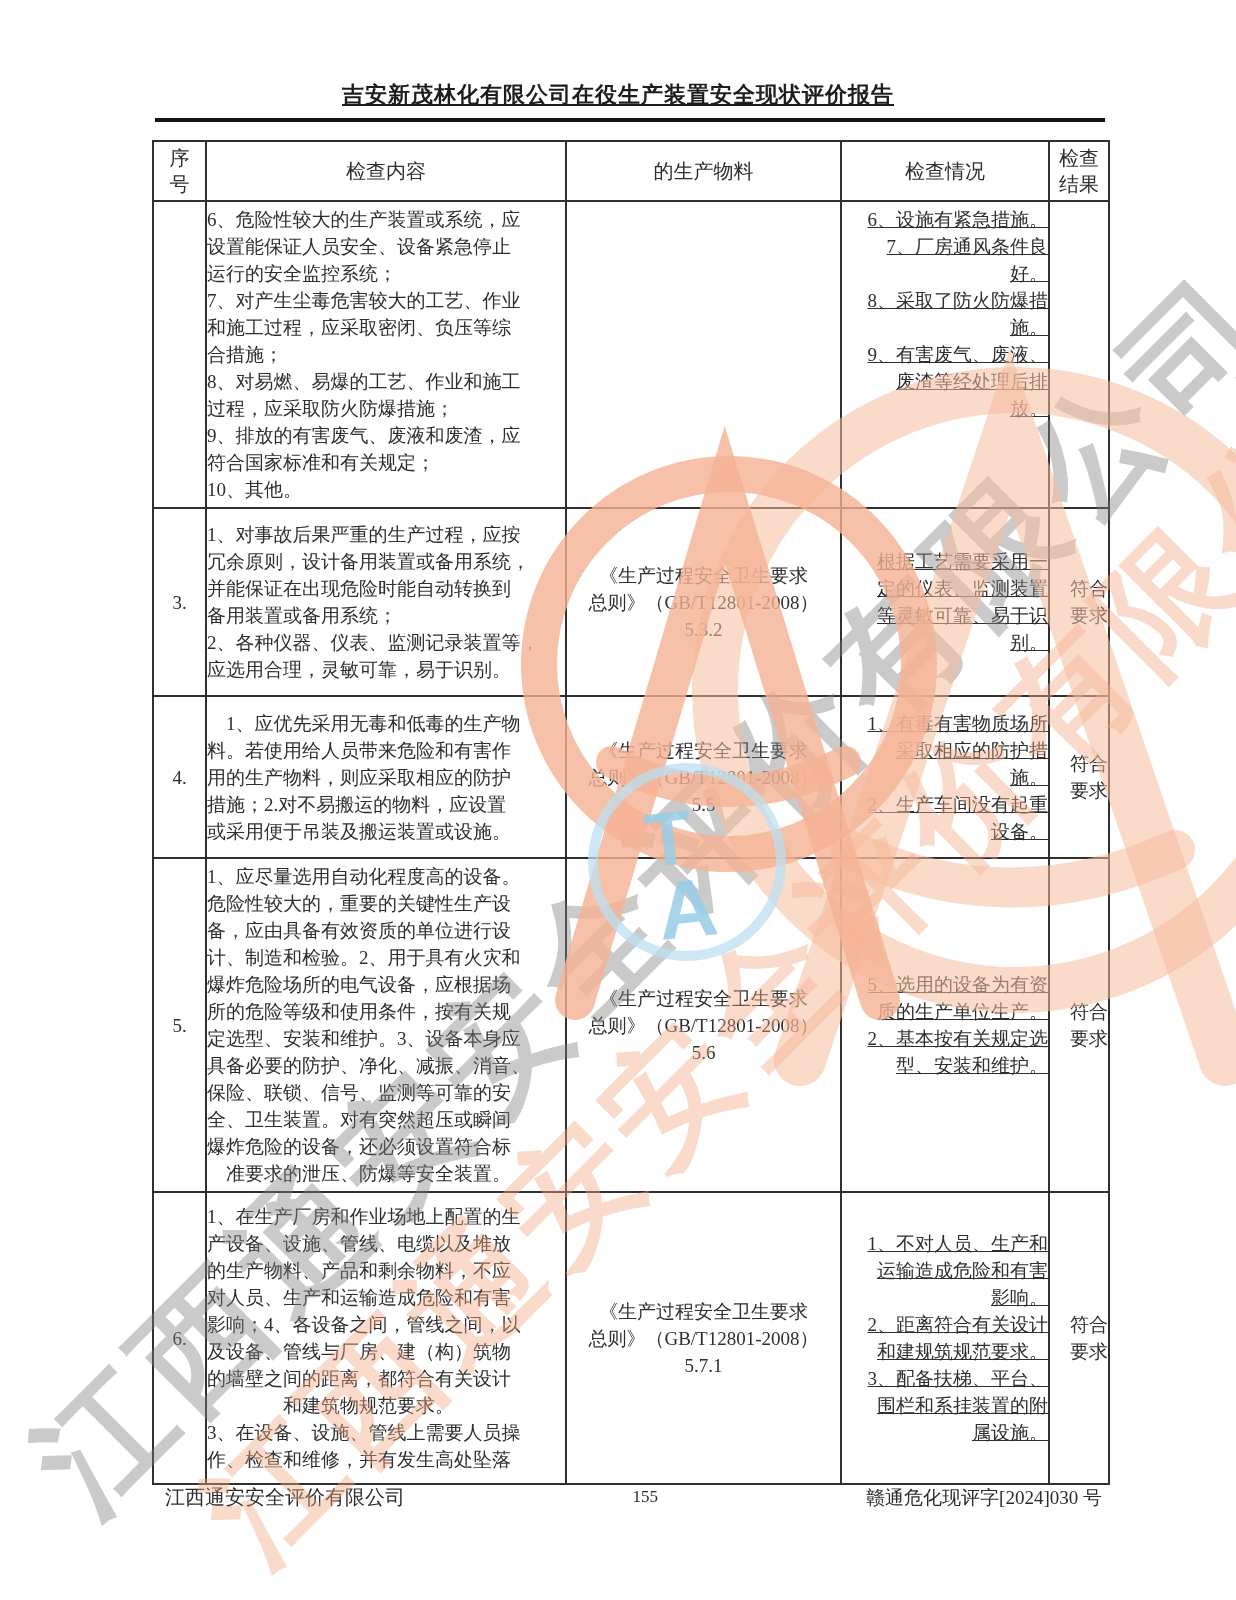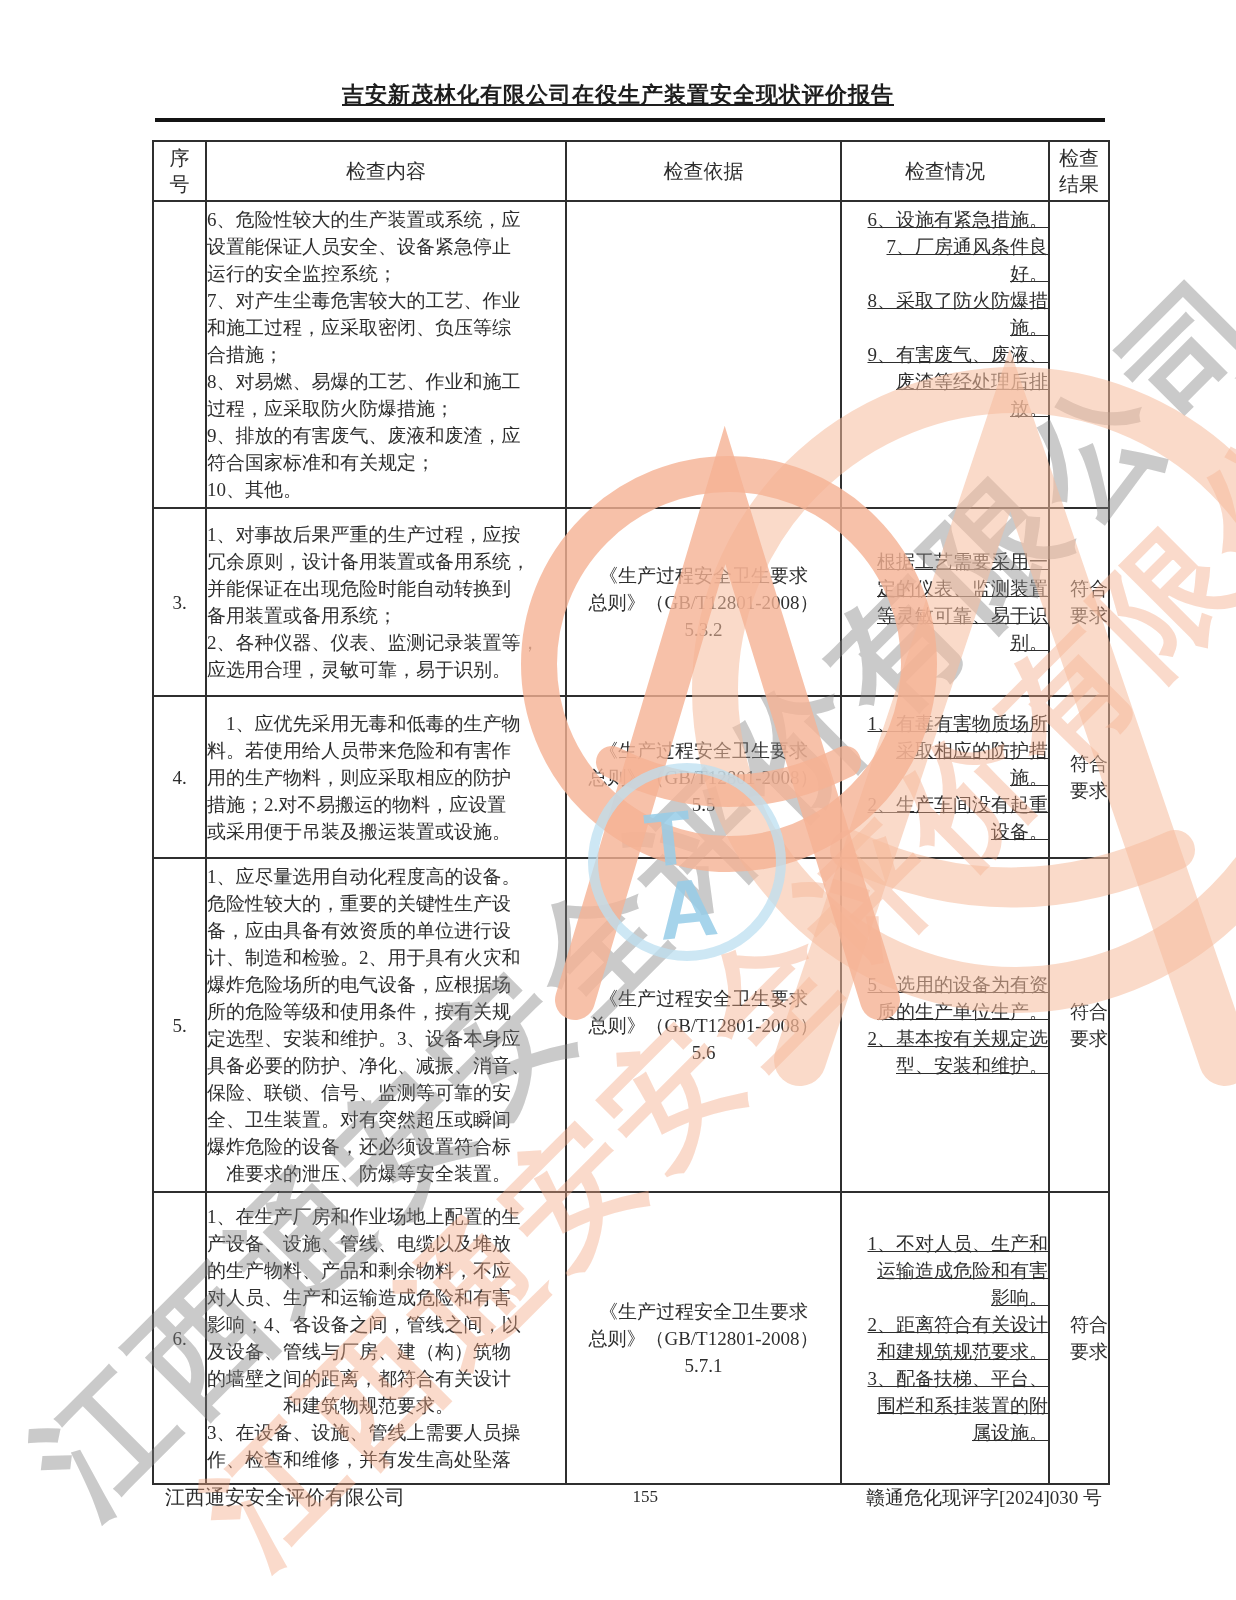--- a/index.html
+++ b/index.html
@@ -69,21 +69,21 @@
         <col style="width:360px">
         <col style="width:275px">
       <col style="width:208px">
         <col style="width:60px">
     </colgroup>
     <thead>
       <tr class="r-head">
         <th>序
 号</th>
         <th>检查内容</th>
-        <th>检查依据</th>
+        <th>的生产物料</th>
         <th>检查情况</th>
         <th>检查
 结果</th>
       </tr>
     </thead>
     <tbody>
       <tr class="r0 row-cont">
         <td class="c-no"></td>
         <td class="c-content">6、危险性较大的生产装置或系统，应
 设置能保证人员安全、设备紧急停止

